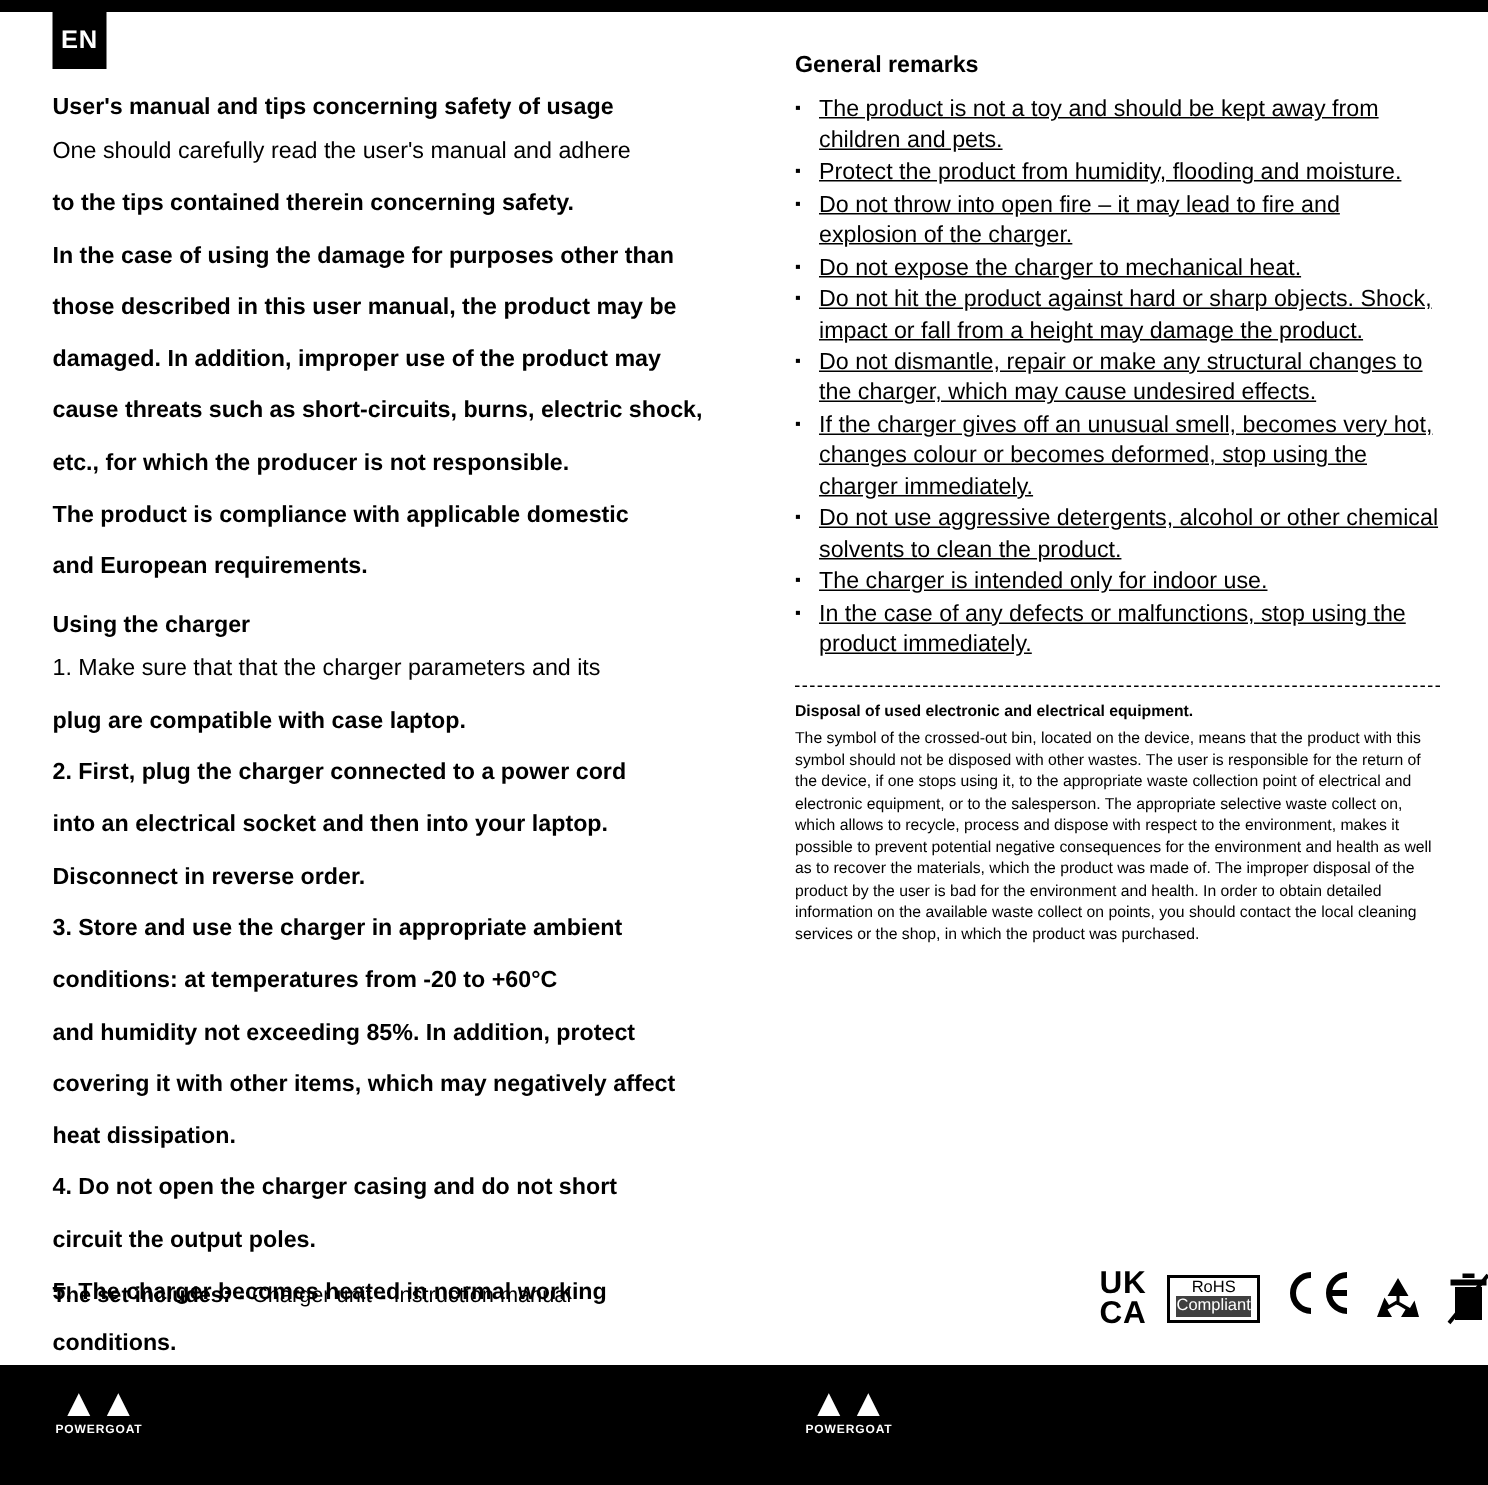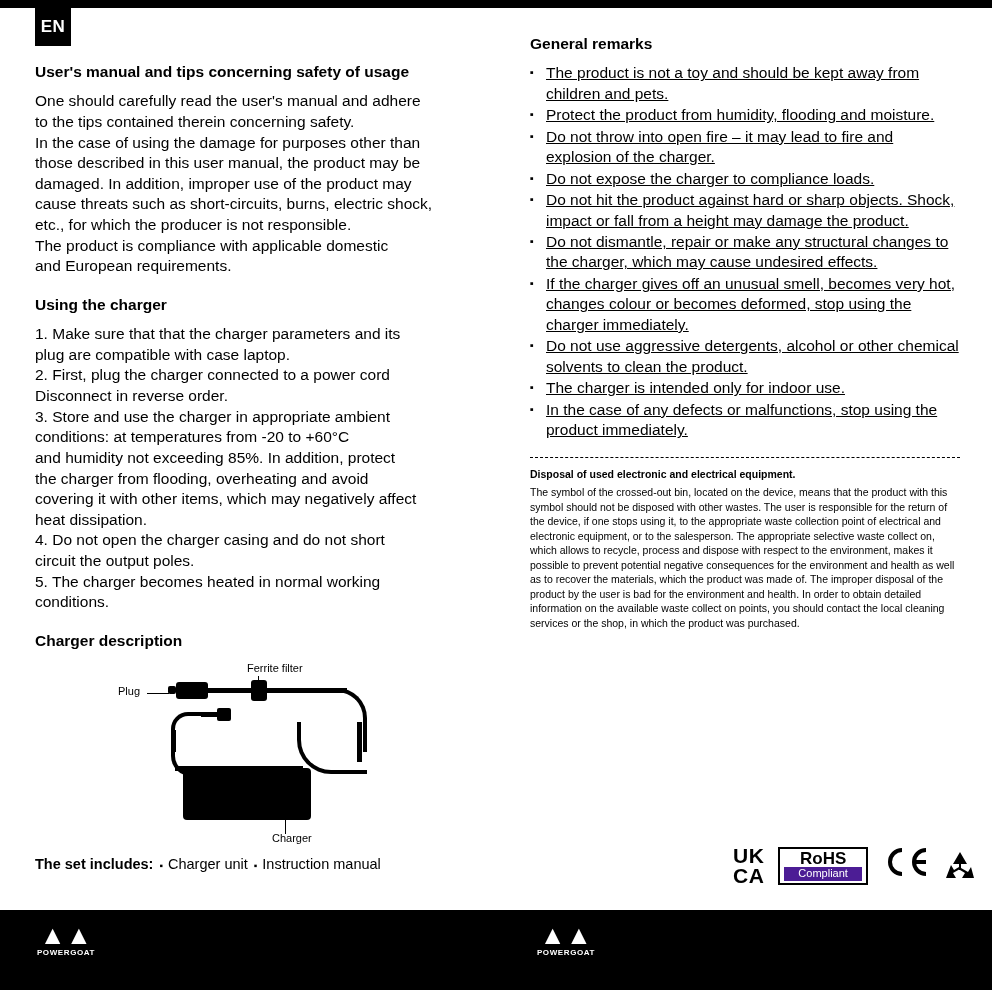--- a/index.html
+++ b/index.html
@@ -61,21 +61,21 @@
     margin: 0 0 10px 0;
     line-height: 1.25;
   }
   h2.section-title.spaced { margin-top: 18px; }
 
   p.para {
     font-size: 15.5px;
     line-height: 1.33;
     margin: 0 0 0 0;
   }
-  p.para + p.para { margin-top: 0px; }
+  p.para + p.para { margin-top: 14px; font-weight: bold; }
 
   .block { margin-bottom: 12px; }
 
   ul.bullets {
     list-style: none;
     margin: 0;
     padding: 0;
   }
   ul.bullets li {
     font-size: 15.5px;
@@ -167,27 +167,27 @@
     font-size: 21px;
     font-weight: bold;
     line-height: 0.95;
     letter-spacing: 0.5px;
   }
   .rohs-box {
     border: 2px solid #000;
     padding: 1px 4px 2px 4px;
     text-align: center;
   }
-  .rohs-box .r1 { font-size: 17px; font-weight: bold; line-height: 1.05; }
+  .rohs-box .r1 { font-size: 11px; font-weight: normal; line-height: 1.05; }
   .rohs-box .r2 {
     font-size: 11px;
-    background: #4c1d95;
+    background: #404040;
     color: #fff;
     display: block;
-    padding: 0 14px;
+    padding: 0 0;
     line-height: 1.25;
   }
 
   
   .logo {
     position: absolute;
     top: 922px;
     width: 66px;
     height: 56px;
     color: #ffffff;
@@ -222,25 +222,25 @@
     <p class="para">The product is compliance with applicable domestic</p>
     <p class="para">and European requirements.</p>
   </div>
 
   <h2 class="section-title spaced">Using the charger</h2>
 
   <div class="block">
     <p class="para">1. Make sure that that the charger parameters and its</p>
     <p class="para">plug are compatible with case laptop.</p>
     <p class="para">2. First, plug the charger connected to a power cord</p>
+    <p class="para">into an electrical socket and then into your laptop.</p>
     <p class="para">Disconnect in reverse order.</p>
     <p class="para">3. Store and use the charger in appropriate ambient</p>
     <p class="para">conditions: at temperatures from -20 to +60°C</p>
     <p class="para">and humidity not exceeding 85%. In addition, protect</p>
-    <p class="para">the charger from flooding, overheating and avoid</p>
     <p class="para">covering it with other items, which may negatively affect</p>
     <p class="para">heat dissipation.</p>
     <p class="para">4. Do not open the charger casing and do not short</p>
     <p class="para">circuit the output poles.</p>
     <p class="para">5. The charger becomes heated in normal working</p>
     <p class="para">conditions.</p>
   </div>
 
   <h2 class="section-title spaced">Charger description</h2>
 
@@ -281,21 +281,21 @@
   <b>The set includes:</b><span class="sq"></span><span>Charger unit</span><span class="sq"></span><span>Instruction manual</span>
 </div>
 
 <div class="col-right">
   <h2 class="section-title">General remarks</h2>
 
   <ul class="bullets">
     <li>The product is not a toy and should be kept away from children and pets.</li>
     <li>Protect the product from humidity, flooding and moisture.</li>
     <li>Do not throw into open fire – it may lead to fire and explosion of the charger.</li>
-    <li>Do not expose the charger to compliance loads.</li>
+    <li>Do not expose the charger to mechanical heat.</li>
     <li>Do not hit the product against hard or sharp objects. Shock, impact or fall from a height may damage the product.</li>
     <li>Do not dismantle, repair or make any structural changes to the charger, which may cause undesired effects.</li>
     <li>If the charger gives off an unusual smell, becomes very hot, changes colour or becomes deformed, stop using the charger immediately.</li>
     <li>Do not use aggressive detergents, alcohol or other chemical solvents to clean the product.</li>
     <li>The charger is intended only for indoor use.</li>
     <li>In the case of any defects or malfunctions, stop using the product immediately.</li>
   </ul>
 
   <hr class="dashed-sep">
 

